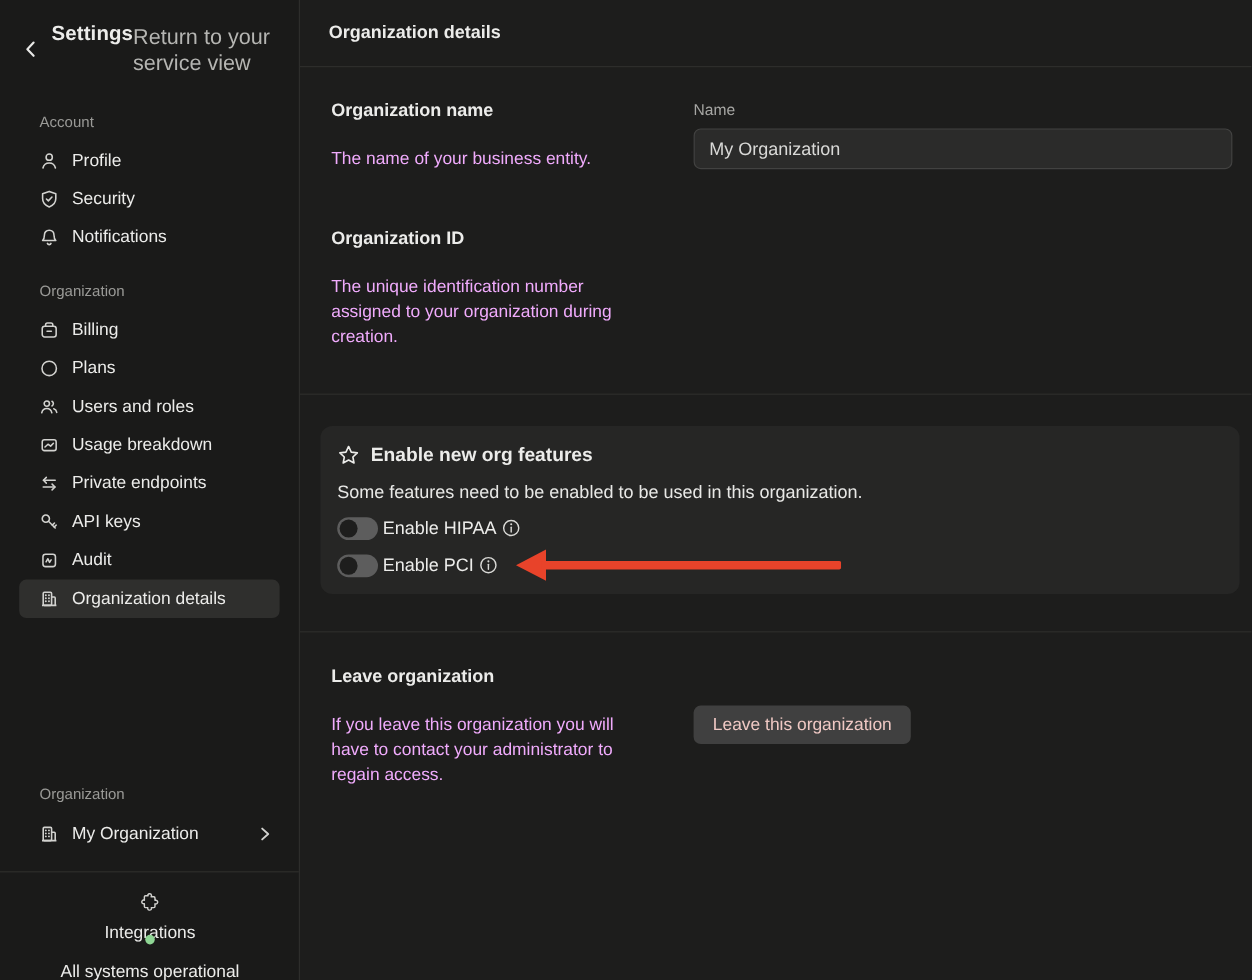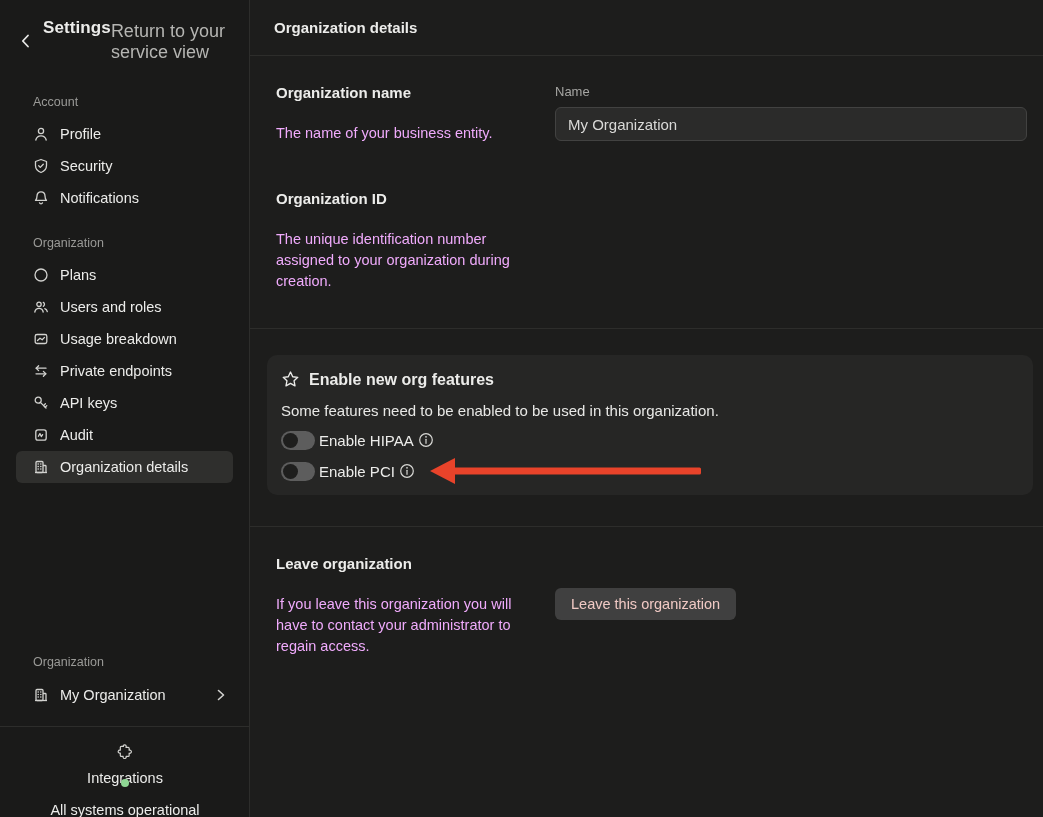--- a/index.html
+++ b/index.html
@@ -56,21 +56,21 @@
   
   .main { flex: 1; display: flex; flex-direction: column; background: #1d1d1c; }
   .page-header {
     height: 56px; min-height: 56px; display: flex; align-items: center;
     padding: 0 24px; border-bottom: 1px solid #2d2d2b;
     font-size: 15px; font-weight: 700;
   }
   .divider { height: 1px; background: #2d2d2b; }
 
   .section { padding: 28px 16px 36px 26px; }
-  .field-row { display: grid; grid-template-columns: 263px 1fr; column-gap: 16px; }
+  .field-row { display: grid; grid-template-columns: 263px 1fr; column-gap: 39px; }
   .row-gap { margin-top: 46px; }
   .sec-heading { font-size: 15px; font-weight: 700; margin: 0 0 22px; }
   .sec-desc { font-size: 14.5px; color: #f0abfc; line-height: 21px; margin: 0; max-width: 250px; }
 
   .field-label { font-size: 13px; color: #a6a6a3; margin-bottom: 8px; }
   .text-input {
     width: 100%; height: 34px;
     background: #2b2b2a; border: 1px solid #424241; border-radius: 6px;
     color: #d9d9d7; font-size: 15px; padding: 0 12px;
     font-family: "Liberation Sans", sans-serif; outline: none;
@@ -159,20 +159,30 @@
         <svg width="16" height="16" viewBox="0 0 16 16" fill="none" stroke="currentColor" stroke-width="1.3" stroke-linecap="round" stroke-linejoin="round">
             <path d="M8 1.8c2.5 0 4 1.9 4 4.2 0 2.8.8 3.7 1.5 4.4H2.5C3.2 9.7 4 8.8 4 6c0-2.3 1.5-4.2 4-4.2z"></path>
             <path d="M6.5 12.8a1.6 1.6 0 0 0 3 0"></path>
           </svg>
       </span>
       <span>Notifications</span>
     </div>
 
     <div class="sb-section-label">Organization</div>
 
+    <div class="sb-item">
+      <span class="icn">
+        <svg width="16" height="16" viewBox="0 0 16 16" fill="none" stroke="currentColor" stroke-width="1.3" stroke-linecap="round" stroke-linejoin="round">
+            <rect x="2.2" y="4.8" width="11.6" height="9" rx="2"></rect>
+            <path d="M5 4.8V3.6a1.5 1.5 0 0 1 1.5-1.5h3A1.5 1.5 0 0 1 11 3.6v1.2"></path>
+            <path d="M6.2 9h3.6"></path>
+          </svg>
+      </span>
+      <span>Billing</span>
+    </div>
     <div class="sb-item">
       <span class="icn">
         <svg width="16" height="16" viewBox="0 0 16 16" fill="none" stroke="currentColor" stroke-width="1.3">
             <circle cx="8" cy="8" r="6"></circle>
           </svg>
       </span>
       <span>Plans</span>
     </div>
     <div class="sb-item">
       <span class="icn">

